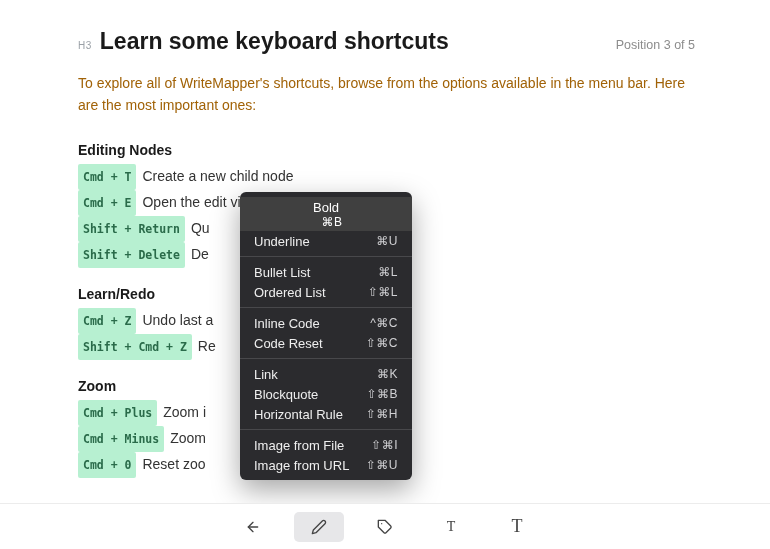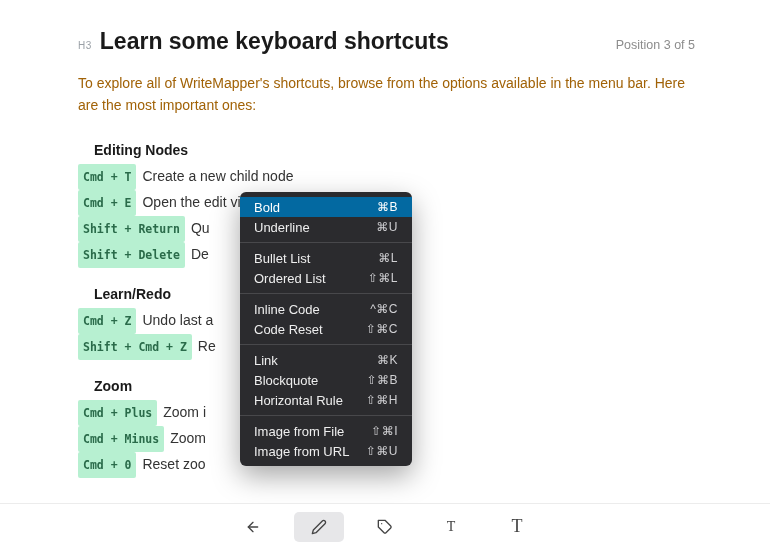--- a/index.html
+++ b/index.html
@@ -39,21 +39,21 @@
   .lead {
     font-size: 14px;
     color: #a16207;
     line-height: 1.55;
     margin-bottom: 26px;
   }
   .section-title {
     font-size: 14px;
     font-weight: 700;
     color: #1a1a1a;
-    margin: 18px 16px 6px;
+    margin: 18px 0 6px;
   }
   .row {
     font-size: 14px;
     color: #333;
     line-height: 22px;
     margin: 0 0 0 0;
   }
   .kbd {
     display: inline-block;
     background: #b7f0d1;
@@ -89,22 +89,23 @@
     margin: 5px 0;
   }
   .menu-item {
     display: flex;
     justify-content: space-between;
     align-items: center;
     padding: 2.5px 14px;
     cursor: default;
   }
   .menu-item.selected {
-    background: #0369a1;
+    background: #404040;
     color: #fff;
+    flex-direction: column;
   }
   .menu-item .sc {
     font-size: 12px;
     color: #d0d0d3;
     margin-left: 12px;
     letter-spacing: 0.5px;
   }
   .menu-item.selected .sc { color: #fff; }
 
   

